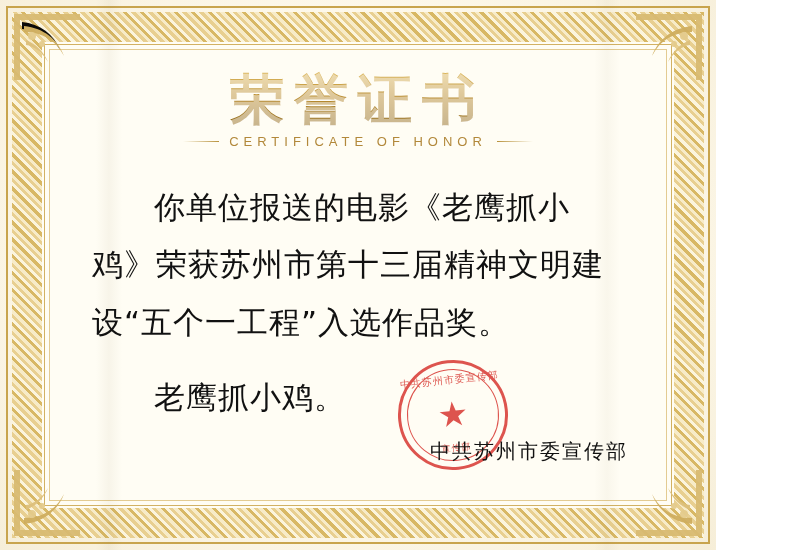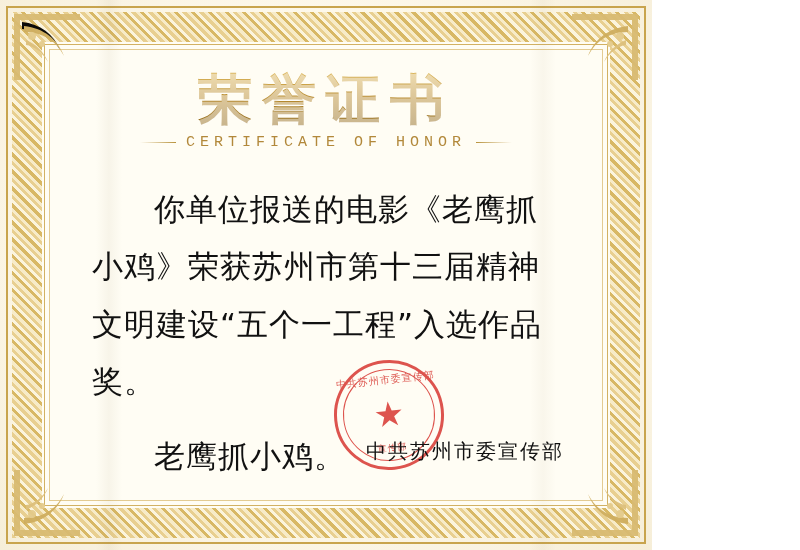--- a/index.html
+++ b/index.html
@@ -10,21 +10,21 @@
     width: 800px;
     height: 550px;
     overflow: hidden;
     font-family: "Liberation Serif", serif;
     background: #ffffff;
   }
 
   
   .certificate {
     position: relative;
-    width: 652px;
+    width: 716px;
     height: 550px;
     box-sizing: border-box;
     background:
       radial-gradient(ellipse at 50% 45%, #fffdf6 0%, #fdf8ea 55%, #f6eed8 100%);
   }
 
   
   .frame-outer {
     position: absolute;
     left: 6px; top: 6px; right: 6px; bottom: 6px;
@@ -116,22 +116,22 @@
     gap: 10px;
     margin-top: 4px;
   }
   .sub-rule {
     height: 1px;
     width: 36px;
     background: linear-gradient(90deg, rgba(184,146,60,0), #b8923c);
   }
   .sub-rule.right { background: linear-gradient(90deg, #b8923c, rgba(184,146,60,0)); }
   .sub-title {
-    font-family: Liberation Mono, monospace;
-    font-size: 15px;
+    font-family: Liberation Sans, sans-serif;
+    font-size: 13px;
     letter-spacing: 5px;
     color: #b2883a;
     white-space: nowrap;
   }
 
   .body-block {
     margin-top: 30px;
     padding: 0 26px 0 34px;
     color: #1a1a1a;
   }

